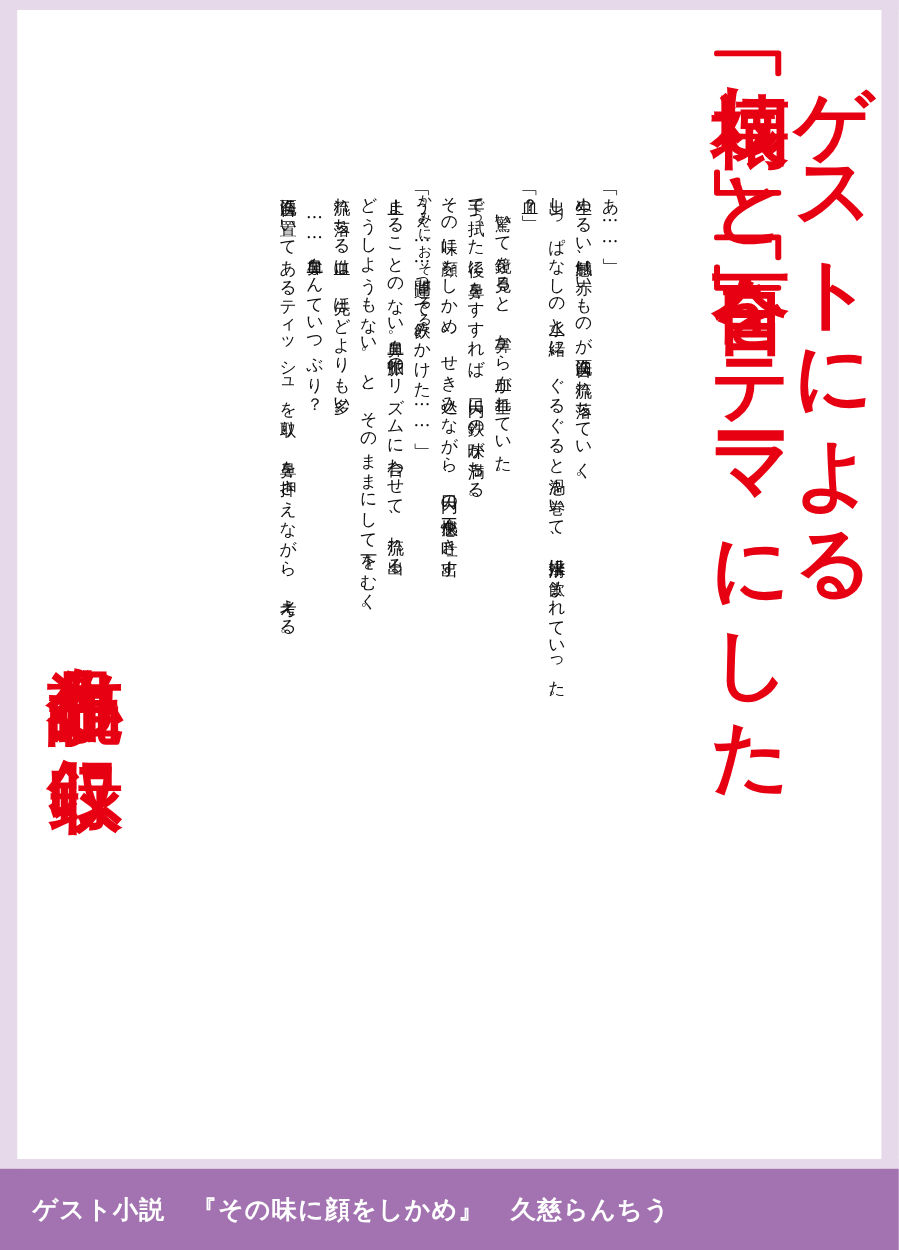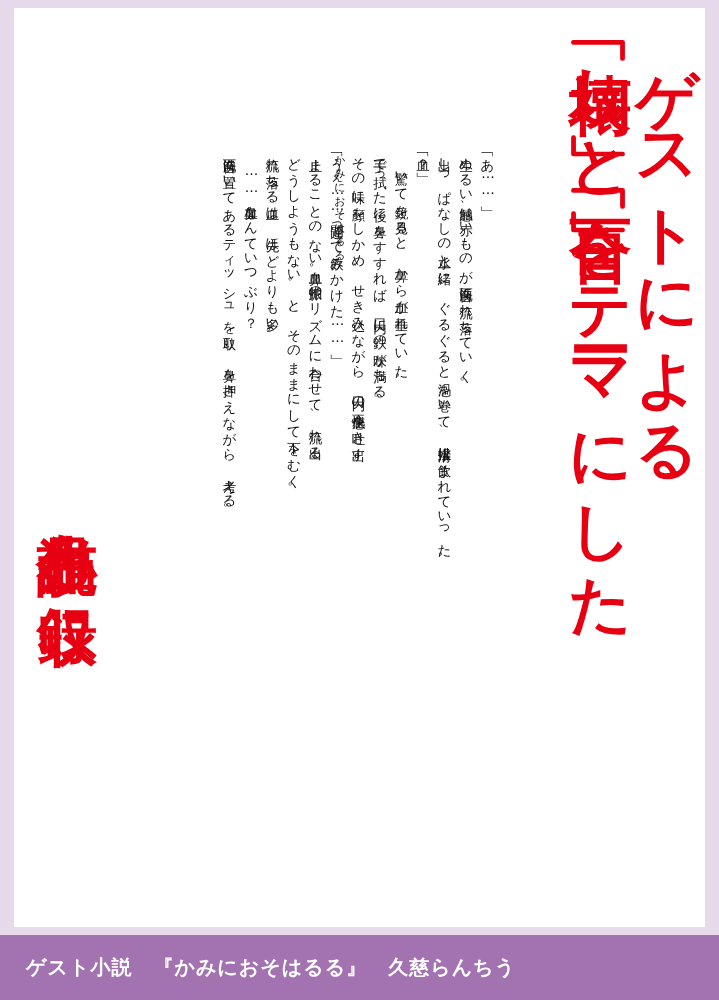--- a/index.html
+++ b/index.html
@@ -178,16 +178,16 @@
       <div class="novel-col">流れ落ちる血は、先ほどよりも多い。</div>
       <div class="novel-col indent">……鼻血なんていつぶり？</div>
       <div class="novel-col">洗面台に置いてあるティッシュを取り、鼻を押さえながら、考える。</div>
     </div>
 
     <div class="subline">小説作品も収録</div>
 
   </div>
 
   <div class="footer-band">
-    <div class="footer-text">ゲスト小説　『かみにおそはるる』　久慈らんちう</div>
+    <div class="footer-text">ゲスト小説　『その味に顔をしかめ』　久慈らんちう</div>
   </div>
 
 </div>
 
 </body></html>

